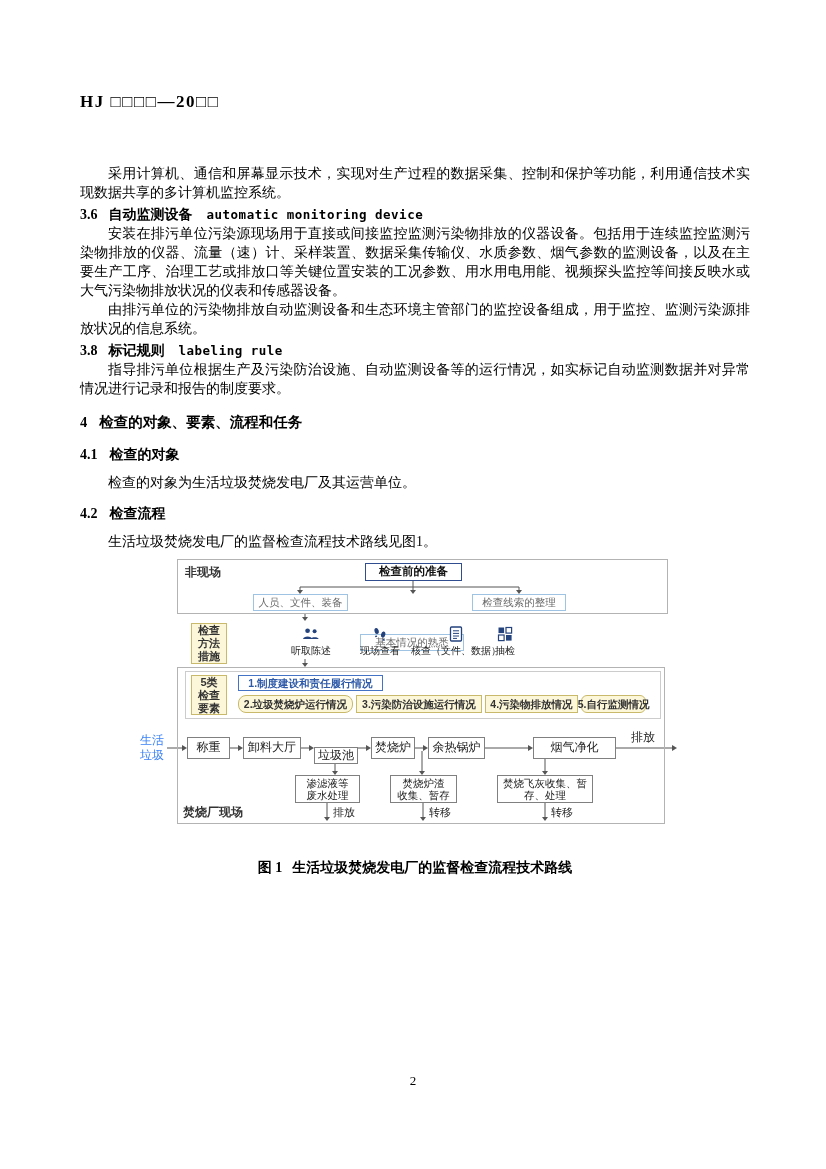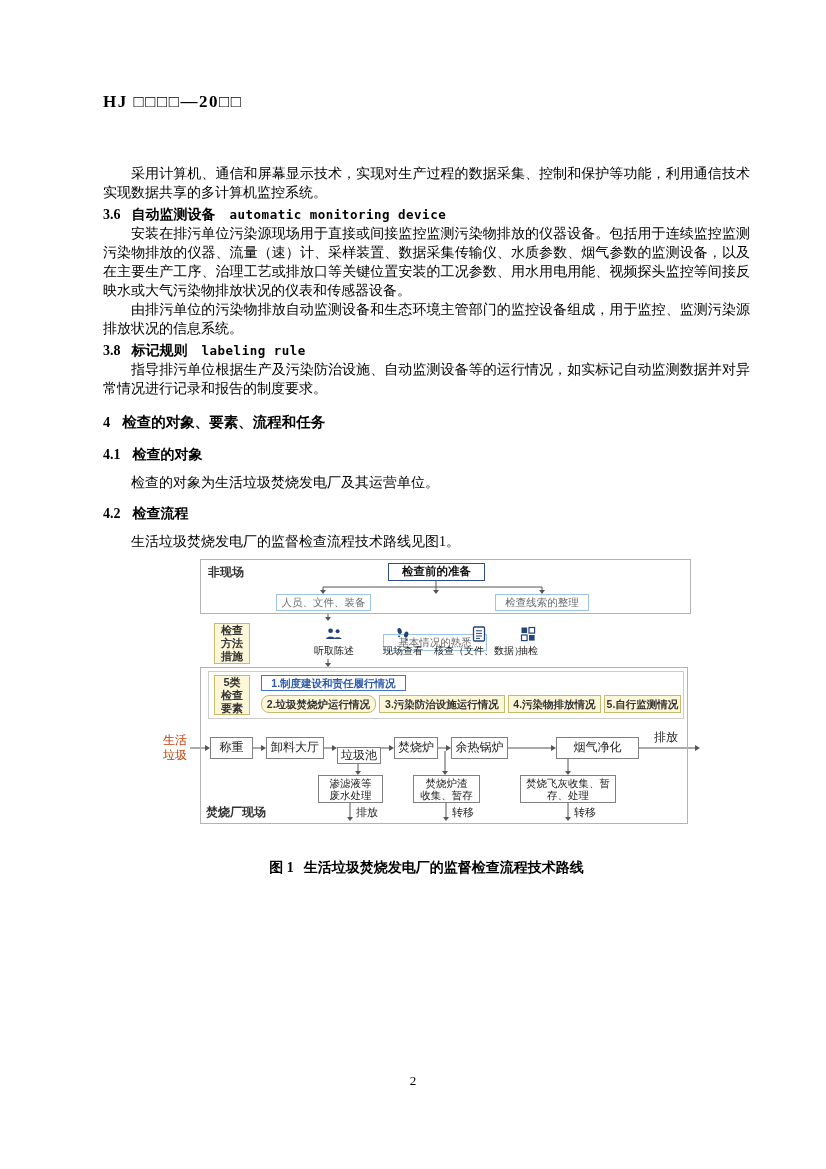--- a/index.html
+++ b/index.html
@@ -1,18 +1,18 @@
 <!DOCTYPE html>
 <html><head>
 <meta charset="utf-8">
 <style>
   html,body{margin:0;padding:0;background:#ffffff;}
   .page{position:relative;width:826px;height:1169px;background:#fff;overflow:hidden;
         font-family:"Liberation Serif","DejaVu Serif",serif;color:#000;}
-  .content{padding:92px 76px 0 103px;}
+  .content{padding:92px 76px 0 80px;}
   .doc-header{font-size:17px;font-weight:bold;letter-spacing:1.5px;}
   .para{margin:0;font-size:14px;line-height:19px;text-indent:2em;text-align:justify;}
   .mt-first{margin-top:52px;}
   .h3{margin:3px 0 0;font-size:14px;line-height:19px;font-weight:bold;}
   .h3 .num{margin-right:11px;}
   .h3 .cn{margin-right:14px;}
   .h3 .en{font-family:"DejaVu Sans Mono","Liberation Mono",monospace;font-size:12.5px;letter-spacing:.5px;}
   .h1x{margin:15px 0 14px;font-size:14.5px;font-weight:bold;}
   .h2x{margin:13px 0 9px;font-size:14px;font-weight:bold;}
   .h1x .num,.h2x .num{margin-right:12px;}
@@ -26,21 +26,21 @@
   .wbox{background:#fff;border:1px solid #808080;font-size:12px;color:#222;}
   .ybox{background:#fdf7d9;border:1px solid #c9b96a;color:#333;}
   .ylab{white-space:pre-line;font-size:11px;font-weight:bold;line-height:13px;padding:2px 0;}
   .yel{font-size:10.5px;font-weight:bold;}
   .bbox{background:#fff;border:1px solid #4472c4;color:#2e5aa8;font-weight:bold;font-size:10.5px;}
   .prep-main{background:#fff;border:1.5px solid #2f4d8f;font-weight:bold;font-size:11.5px;color:#111;}
   .prep-sub{background:#fff;border:1px solid #9ec3e3;color:#6a6a6a;font-size:10.5px;}
   .subp{white-space:pre-line;font-size:10.5px;}
   .flab{position:absolute;font-size:11px;color:#222;}
   .boldlab{position:absolute;font-size:12px;font-weight:bold;color:#333;}
-  .inlab{position:absolute;font-size:12px;font-weight:bold;color:#c2410c;white-space:pre-line;
+  .inlab{position:absolute;font-size:12px;font-weight:bold;color:#3b82f6;white-space:pre-line;
          text-align:center;line-height:15px;}
   .method{position:absolute;display:flex;flex-direction:column;align-items:center;gap:2px;
           transform:translateX(-50%);font-size:10px;color:#222;white-space:nowrap;}
   .mico{width:18px;height:16px;display:block;}
   .connectors{position:absolute;left:0;top:0;}
 
   .caption{margin:26px 0 0;text-align:center;font-weight:bold;font-size:14px;}
   .caption .sp{margin-right:10px;}
   .pageno{position:absolute;left:0;right:0;bottom:80px;text-align:center;font-size:13px;}
 </style>
@@ -168,21 +168,21 @@
 
       <div class="outline" style="left:42px;top:112px;width:488px;height:157px;"></div>
       <div class="outline" style="left:50px;top:116px;width:476px;height:48px;border-color:#cccccc;"></div>
       <div class="fb ybox ylab" style="left:56px;top:120px;width:36px;height:40px;">5类
 检查
 要素</div>
       <div class="fb bbox" style="left:103px;top:120px;width:145px;height:16px;">1.制度建设和责任履行情况</div>
       <div class="fb ybox yel" style="left:103px;top:140px;width:115px;height:18px;border-radius:8px;">2.垃圾焚烧炉运行情况</div>
       <div class="fb ybox yel" style="left:221px;top:140px;width:126px;height:18px;">3.污染防治设施运行情况</div>
       <div class="fb ybox yel" style="left:350px;top:140px;width:93px;height:18px;">4.污染物排放情况</div>
-      <div class="fb ybox yel" style="left:446px;top:140px;width:77px;height:18px;">5.自行监测情况</div>
+      <div class="fb ybox yel" style="left:446px;top:140px;width:65px;height:18px;border-radius:6px;">5.自行监测情况</div>
 
       <div class="inlab" style="left:0px;top:178px;width:34px;font-weight:normal;">生活
 垃圾</div>
       <div class="fb wbox" style="left:52px;top:182px;width:43px;height:22px;">称重</div>
       <div class="fb wbox" style="left:108px;top:182px;width:58px;height:22px;">卸料大厅</div>
       <div class="fb wbox" style="left:179px;top:192px;width:44px;height:17px;">垃圾池</div>
       <div class="fb wbox" style="left:236px;top:182px;width:44px;height:22px;">焚烧炉</div>
       <div class="fb wbox" style="left:293px;top:182px;width:57px;height:22px;">余热锅炉</div>
       <div class="fb wbox" style="left:398px;top:182px;width:83px;height:22px;">烟气净化</div>
       <div class="flab" style="left:484px;top:174px;width:48px;text-align:center;font-size:12px;">排放</div>

